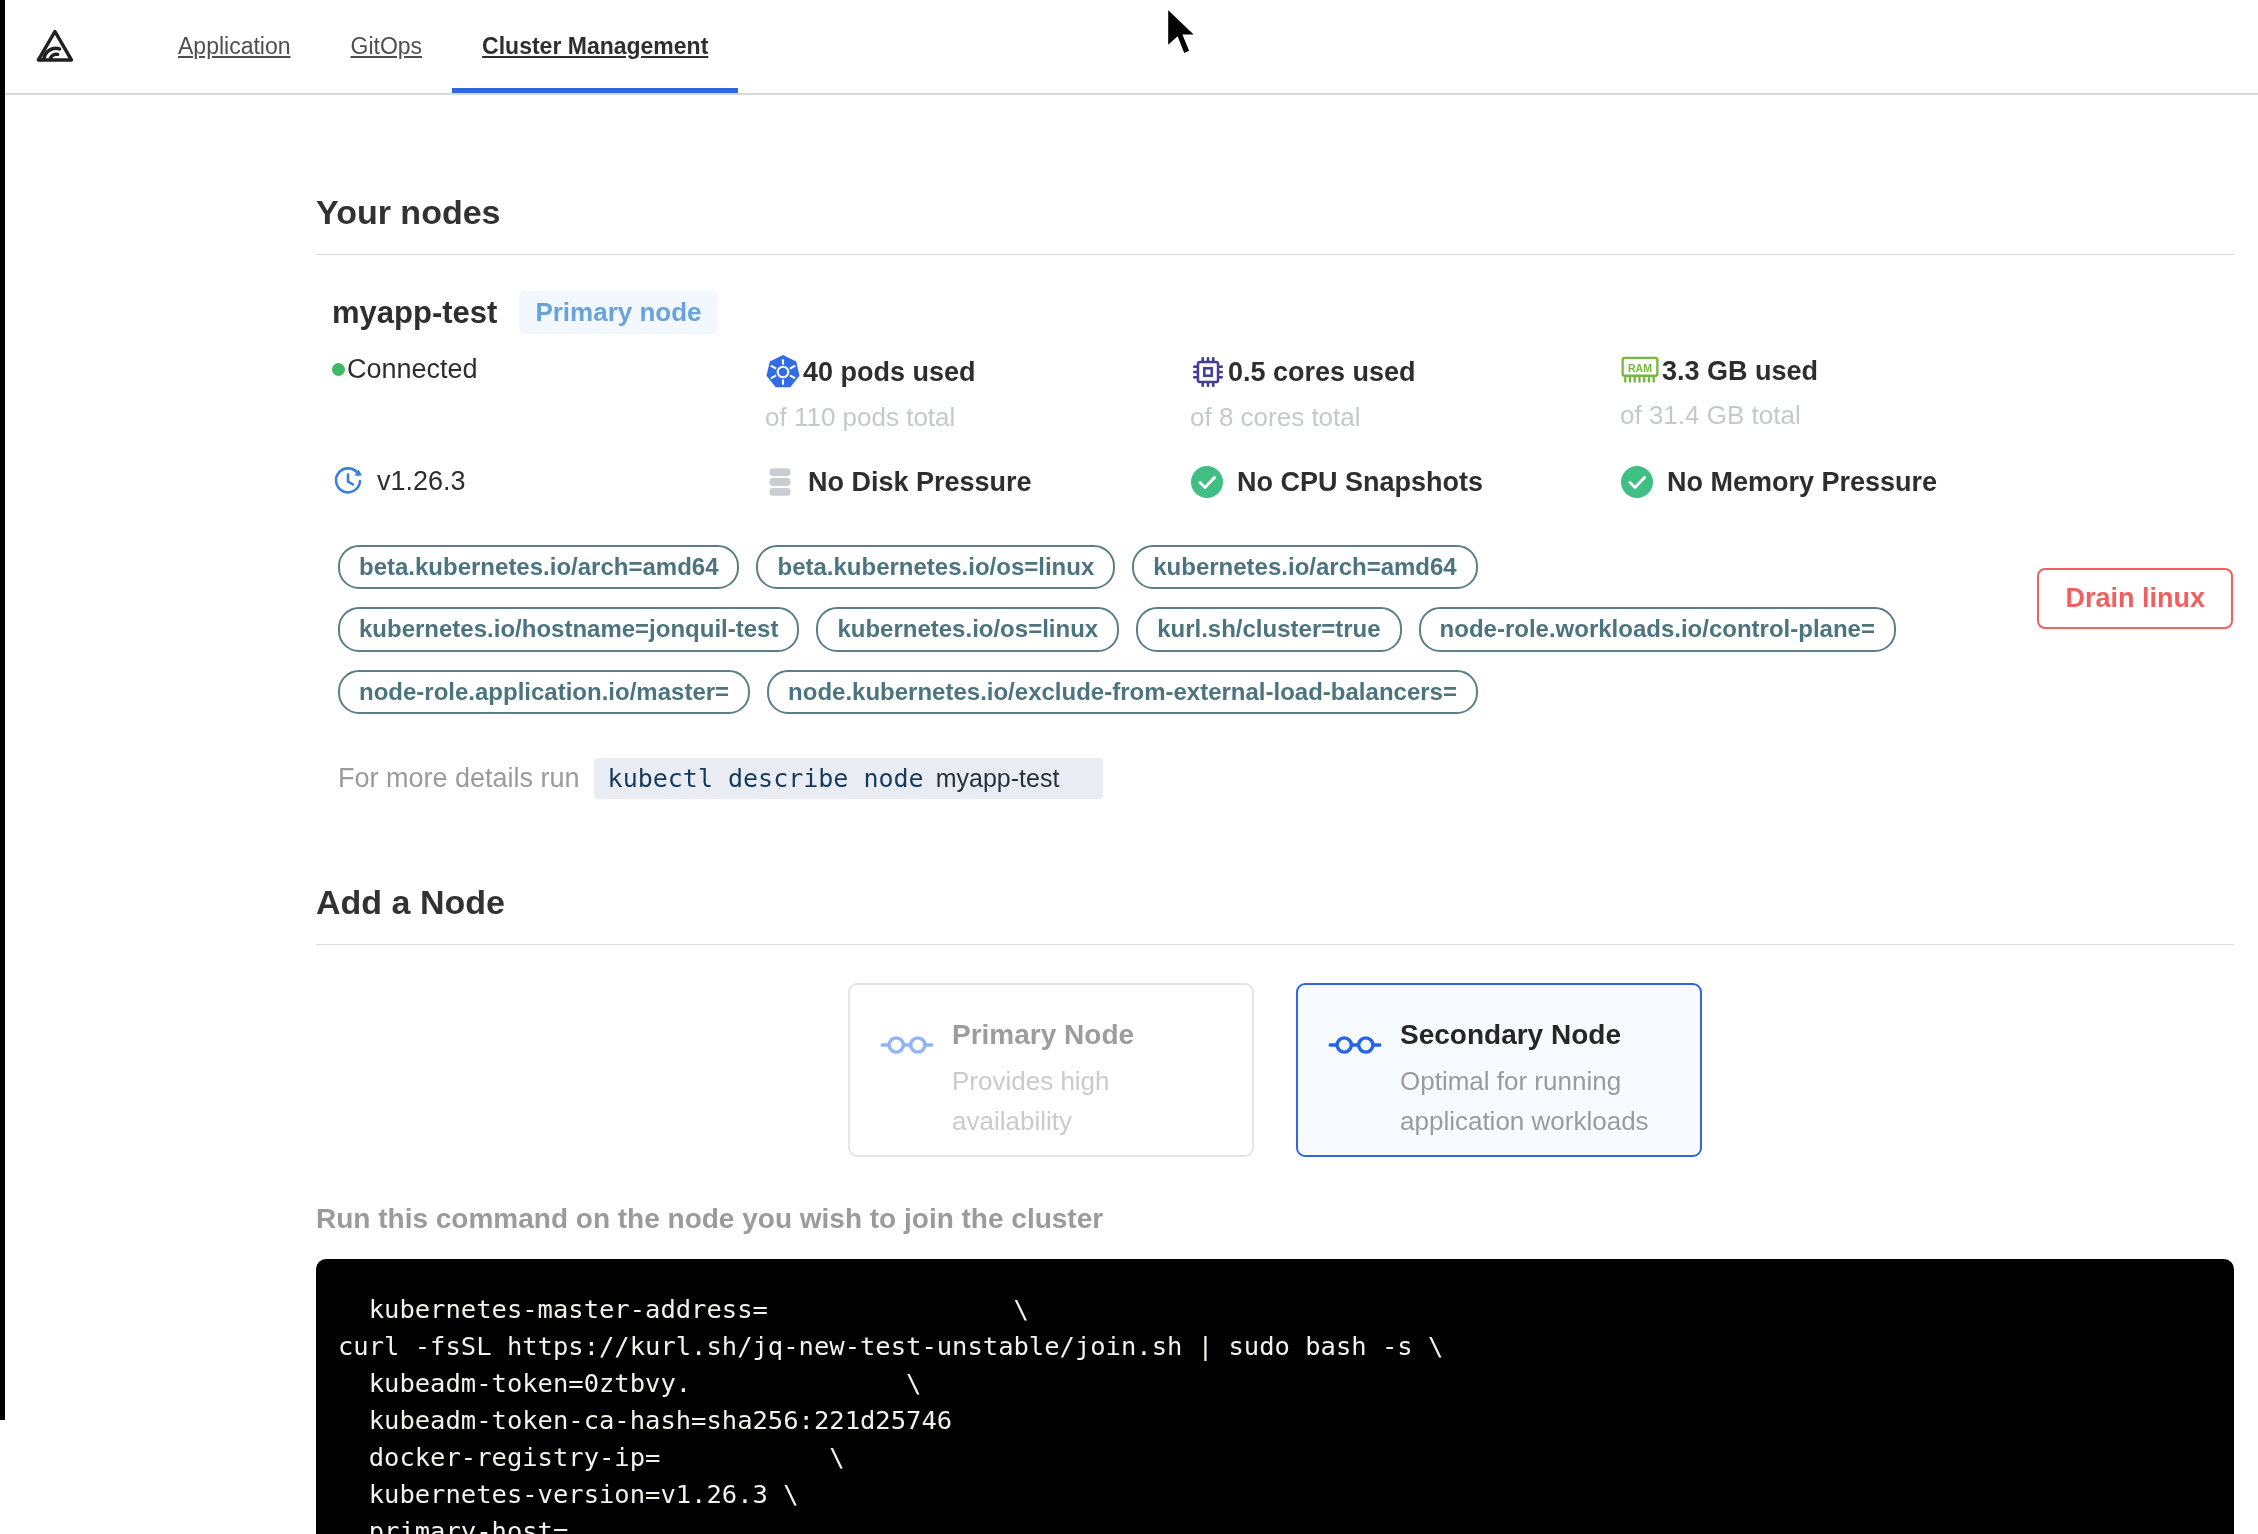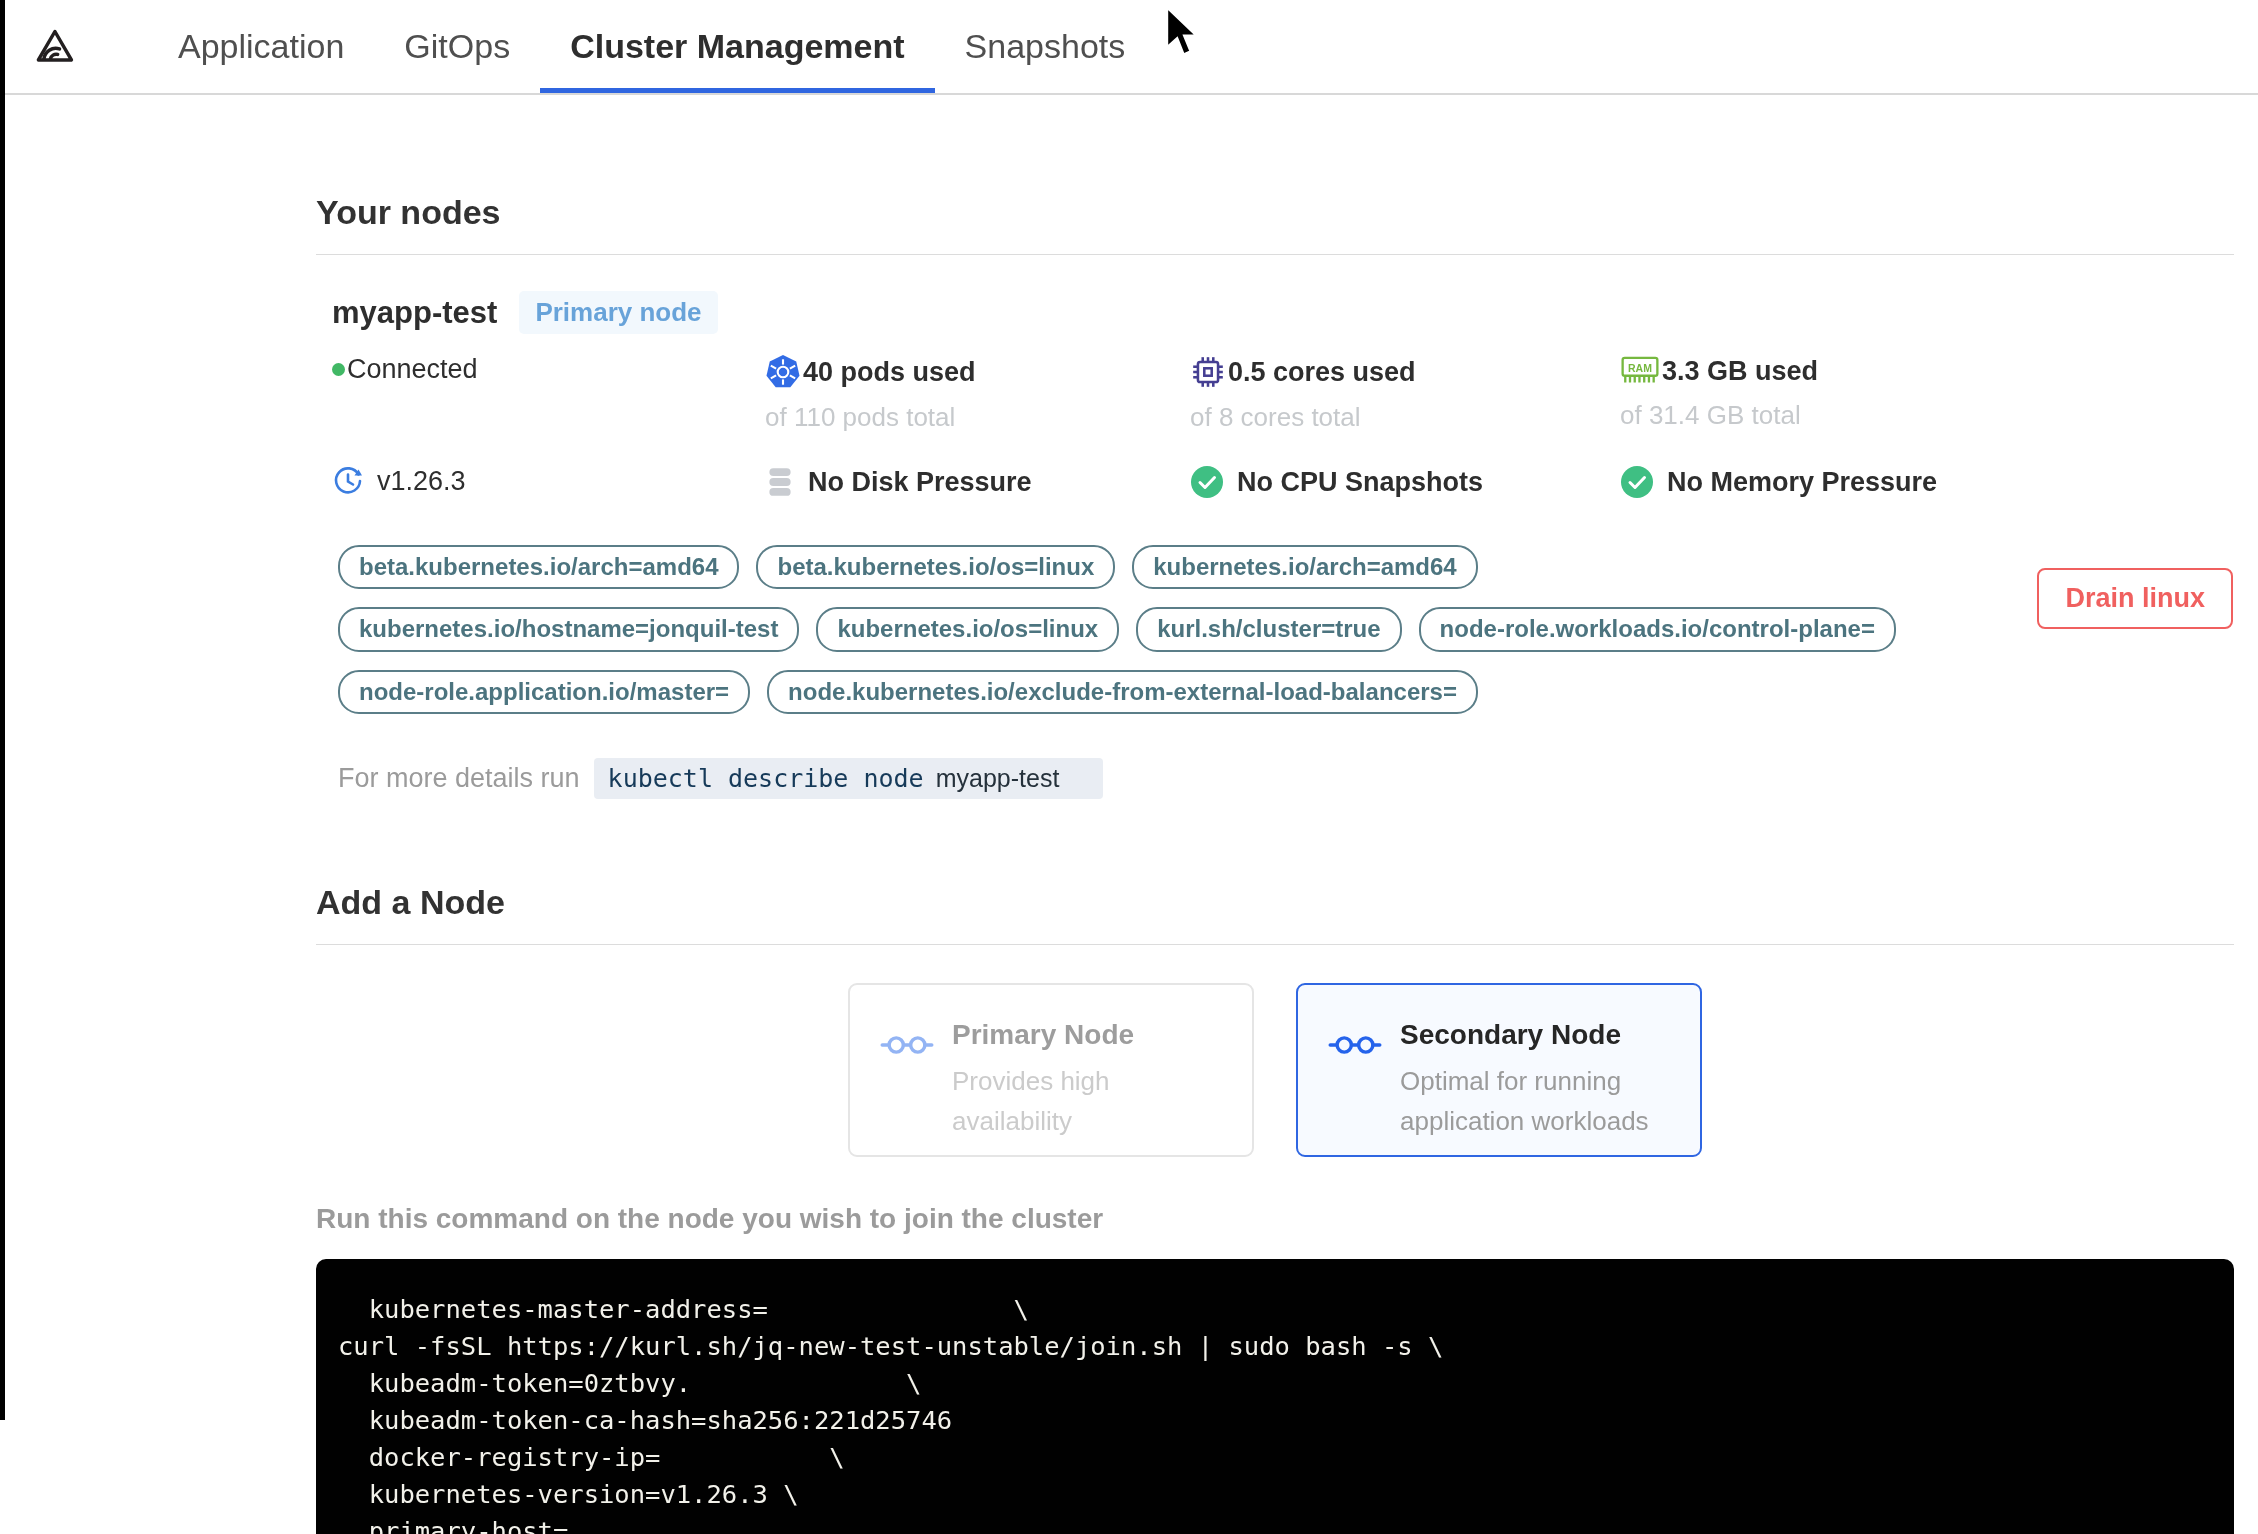--- a/index.html
+++ b/index.html
@@ -5,22 +5,22 @@
   * { margin:0; padding:0; box-sizing:border-box; }
   html,body { width:2258px; height:1534px; background:#ffffff; overflow:hidden;
               font-family:"Liberation Sans", sans-serif; color:#323232; }
   .edge-strip { position:absolute; left:0; top:0; width:5px; height:1420px; background:#000; z-index:50; }
 
   
   .nav { position:relative; height:95px; background:#fff; border-bottom:2px solid #d8d8d8;
          display:flex; align-items:stretch; }
   .nav-logo { width:44px; height:44px; margin:26px 0 0 32px; flex:0 0 auto; }
   .nav-tabs { display:flex; margin-left:72px; }
-  .nav-tab { display:flex; align-items:center; padding:0 30px; font-size:34px; font-weight:500;
-             color:#4f4f4f; cursor:pointer; border-bottom:5px solid transparent; padding-top:5px; }
+  .nav-tab { display:flex; align-items:center; padding:0 30px; font-size:23px; font-weight:500;
+             color:#4f4f4f; cursor:pointer; border-bottom:5px solid transparent; padding-top:5px;text-decoration:underline; }
   .nav-tab.active { color:#2e2e2e; font-weight:700; border-bottom-color:#3066e0; }
 
   
   .cursor { position:absolute; left:1165px; top:6px; z-index:99; pointer-events:none; }
 
   
   .content { position:relative; padding:98px 24px 0 316px; }
   .section-title { font-size:34px; font-weight:700; color:#323232; }
   .divider { height:1px; background:#dcdcdc; margin-top:22px; }
 
@@ -82,21 +82,20 @@
     <g fill="none" stroke="#231f20" stroke-width="3.8" stroke-linejoin="round" stroke-linecap="round">
       <path d="M25 6 L43 37 L7 37 Z"></path>
       <path d="M13 36 A 13 13 0 0 1 30 25"></path>
       <path d="M20 36 A 6.5 6.5 0 0 1 28 31"></path>
     </g>
   </svg>
   <div class="nav-tabs">
     <div class="nav-tab">Application</div>
     <div class="nav-tab">GitOps</div>
     <div class="nav-tab active">Cluster Management</div>
-    <div class="nav-tab">Snapshots</div>
   </div>
 </div>
 
 <svg class="cursor" width="36" height="56" viewBox="0 0 26 42">
   <polygon points="1,1 1,31 8.6,24.2 13.4,36.4 18.8,34.1 13.9,22.2 23,22 " fill="#000" stroke="#fff" stroke-width="1.8"></polygon>
 </svg>
 
 <div class="content">
 
   <div>

